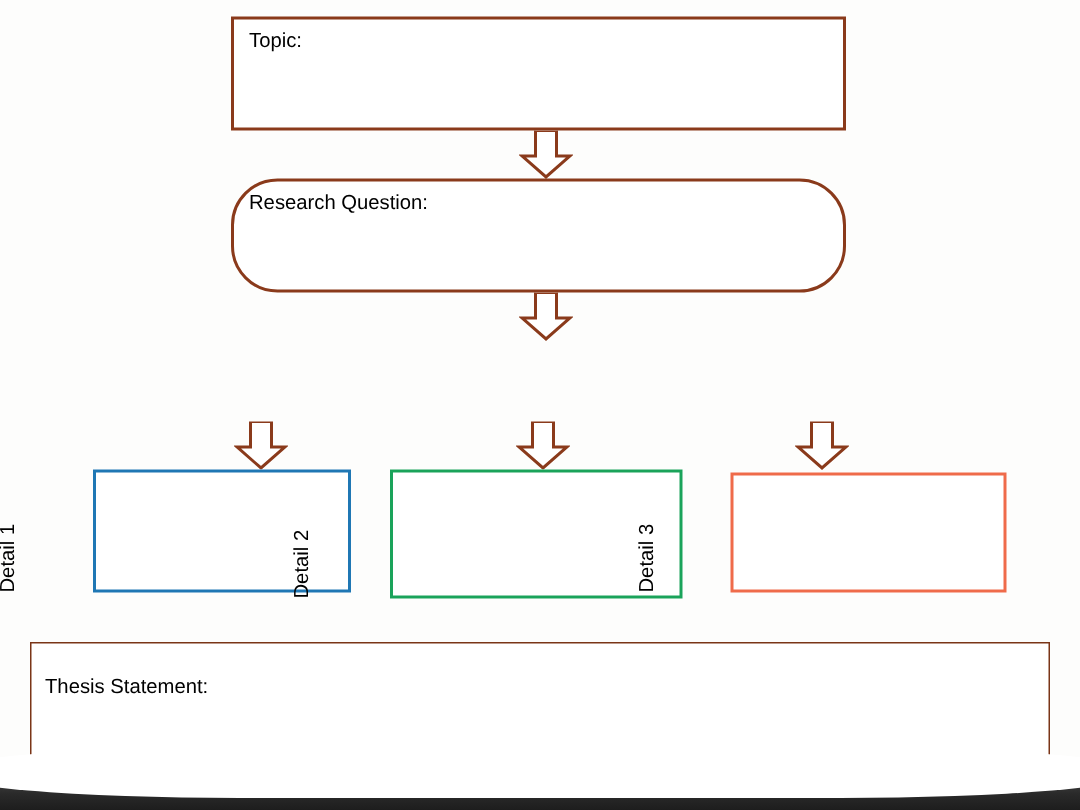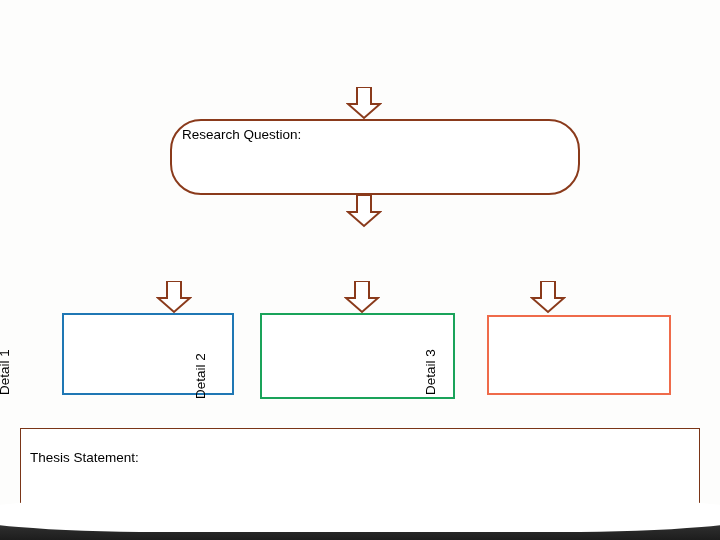--- a/index.html
+++ b/index.html
@@ -82,28 +82,31 @@
   
   .arrow {
     position: absolute;
   }
 </style>
 </head>
 <body>
 
 <div id="slide">
 
+  <div class="box brown" style="left:154px; top:11px; width:410px; height:76px;">
+    <span class="box-label">Topic:</span>
+  </div>
 
   <div class="arrow" style="left:346px; top:87px; width:36px; height:33px;">
     <svg width="36" height="33" viewBox="0 0 36 33">
       <polygon points="11,0 25,0 25,17 34,17 18,31 2,17 11,17" fill="#ffffff" stroke="#8a3a1b" stroke-width="2"></polygon>
     </svg>
   </div>
 
-  <div class="box brown" style="left:170px; top:119px; width:410px; height:76px;border-radius:31px;">
+  <div class="box brown" style="left:154px; top:119px; width:410px; height:76px;border-radius:31px;">
     <span class="box-label">Research Question:</span>
   </div>
 
   <div class="arrow" style="left:346px; top:195px; width:36px; height:33px;">
     <svg width="36" height="33" viewBox="0 0 36 33">
       <polygon points="11,0 25,0 25,17 34,17 18,31 2,17 11,17" fill="#ffffff" stroke="#8a3a1b" stroke-width="2"></polygon>
     </svg>
   </div>
 
 

